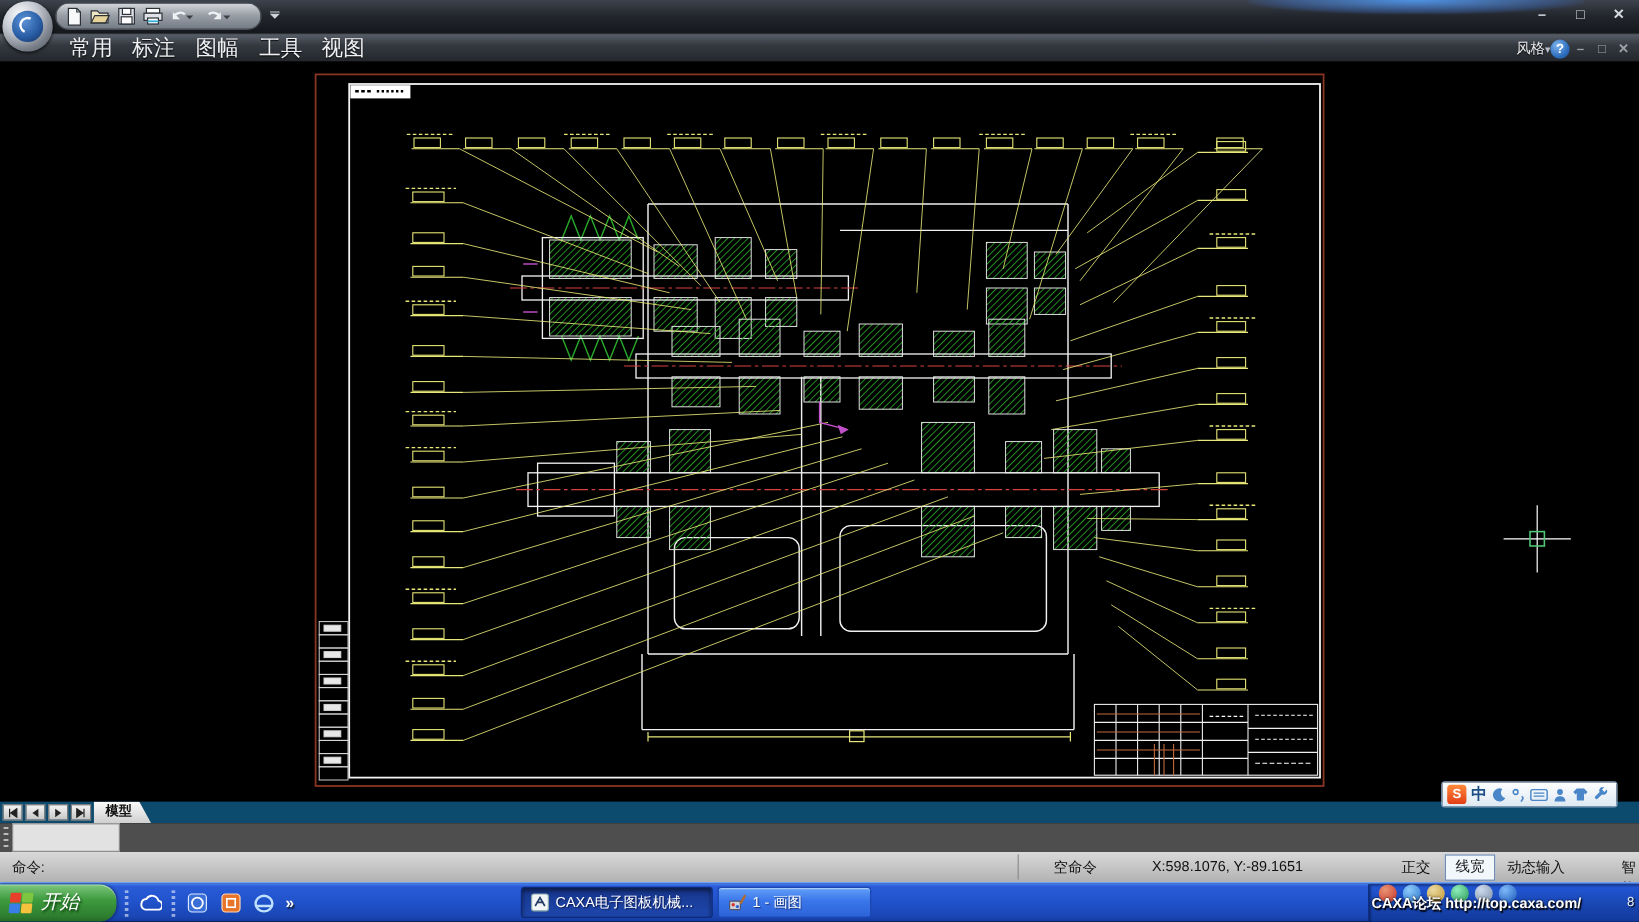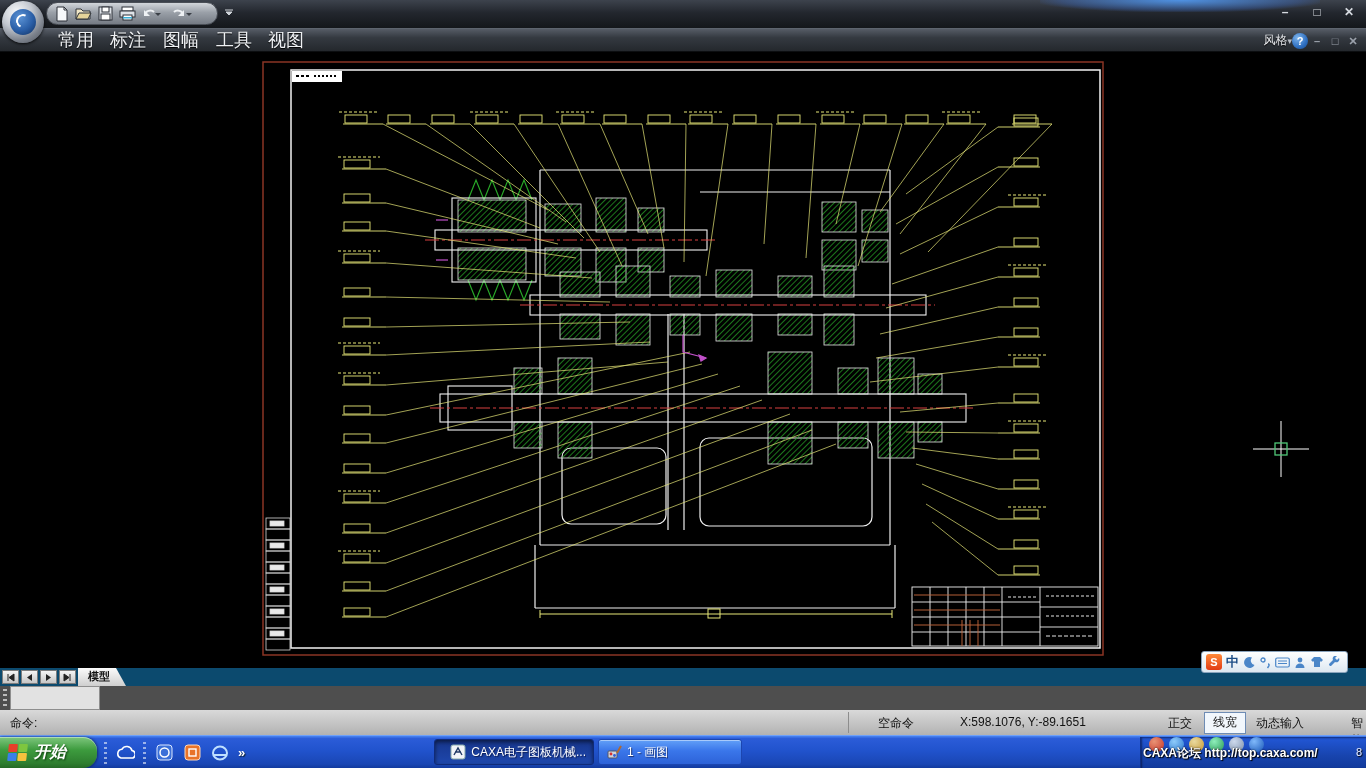--- a/index.html
+++ b/index.html
@@ -79,35 +79,35 @@
 
   
   #taskbar { position:absolute; left:0; top:735px; width:1366px; height:33px;
     background:linear-gradient(#4a85f2,#2b5cd8 8%,#2153cd 45%,#1a46b4 88%,#123a9e);
     border-top:1px solid #6fa0f8; }
   #start-btn { position:absolute; left:0; top:1px; width:97px; height:31px;
     border-radius:0 14px 14px 0;
     background:linear-gradient(#7ec77e,#3d9b3e 42%,#2e7e2f 85%,#256a26);
     box-shadow:inset 0 1px 0 rgba(255,255,255,.4), 1px 0 3px rgba(0,0,0,.45);
     display:flex; align-items:center; gap:6px; padding-left:8px; }
-  #start-label { color:#fff; font-size:16px; font-weight:bold; font-style:italic;
+  #start-label { color:#fff; font-size:16px; font-weight:normal; font-style:italic;
     text-shadow:1px 1px 2px rgba(0,40,0,.8); }
   #win-flag { width:20px; height:18px; position:relative; transform:skewX(-6deg); }
   #win-flag i { position:absolute; width:9px; height:8px; border-radius:1px; }
   #quicklaunch { position:absolute; left:104px; top:1px; height:31px; display:flex; align-items:center; gap:8px; }
   .ql-grip { width:3px; height:22px; background:repeating-linear-gradient(rgba(255,255,255,.55) 0 2px, transparent 2px 5px); }
   .ql-icon { width:20px; height:20px; display:flex; align-items:center; justify-content:center; }
   #ql-more { color:#fff; font-size:13px; font-weight:bold; text-shadow:1px 1px 1px #123; }
   .taskbtn { position:absolute; top:3px; height:26px; border-radius:3px; display:flex; align-items:center;
     gap:5px; padding:0 7px; color:#fff; font-size:12px; white-space:nowrap; overflow:hidden; }
   .taskbtn .lbl { overflow:hidden; text-overflow:ellipsis; max-width:118px; text-shadow:1px 1px 1px rgba(0,0,30,.6); }
   .taskbtn.normal { background:linear-gradient(#62a0f8,#3a76ea 45%,#2d62d8); border:1px solid #1c46b0;
     box-shadow:inset 0 1px 0 rgba(255,255,255,.45); }
   .taskbtn.active { background:linear-gradient(#17368c,#1e47ad); border:1px solid #0f2a78;
-    box-shadow:inset 0 2px 4px rgba(0,0,0,.55);justify-content:flex-end; }
+    box-shadow:inset 0 2px 4px rgba(0,0,0,.55); }
   #tray { position:absolute; right:0; top:1px; width:226px; height:31px;
     background:linear-gradient(#2258d8,#1844ae 60%,#123a9c);
     border-left:1px solid #0e2e84; box-shadow:inset 1px 1px 2px rgba(0,0,20,.5);
     display:flex; align-items:flex-start; gap:5px; padding-left:8px; }
   .tray-ico { width:15px; height:15px; border-radius:50%; opacity:.9; }
   #tray-text { position:absolute; left:2px; top:8px; width:214px; color:#fff; font-size:12px; font-weight:bold;
     text-shadow:0 0 2px #000, 1px 1px 1px #000; letter-spacing:0; white-space:nowrap; }
   #tray-clock { position:absolute; right:4px; top:9px; color:#e8eeff; font-size:11px; text-shadow:1px 1px 1px #000; }
 
   
@@ -581,21 +581,21 @@
     <span id="ql-more">»</span>
   </div>
 
   <div class="taskbtn active" style="left:434px;width:160px">
     <svg width="16" height="16">
         <rect x="1" y="1" width="14" height="14" rx="2" fill="#f2f5f8" stroke="#8aa"></rect>
         <path d="M4 11l4-7 4 7M5 8h6" stroke="#223a66" stroke-width="1.4" fill="none"></path>
       </svg>
     <span class="lbl">CAXA电子图板机械...</span>
   </div>
-  <div class="taskbtn normal" style="left:598px;width:144px">
+  <div class="taskbtn normal" style="left:598px;width:128px">
     <svg width="16" height="16">
         <rect x="2" y="7" width="9" height="7" rx="1" fill="#cfd4da" stroke="#556"></rect>
         <path d="M11 9l4-7" stroke="#b06a30" stroke-width="2"></path>
         <circle cx="5" cy="10" r="1.4" fill="#d83030"></circle>
         <circle cx="8.5" cy="11.5" r="1.4" fill="#3060d8"></circle>
       </svg>
     <span class="lbl">1 - 画图</span>
   </div>
 
   <div id="tray">

